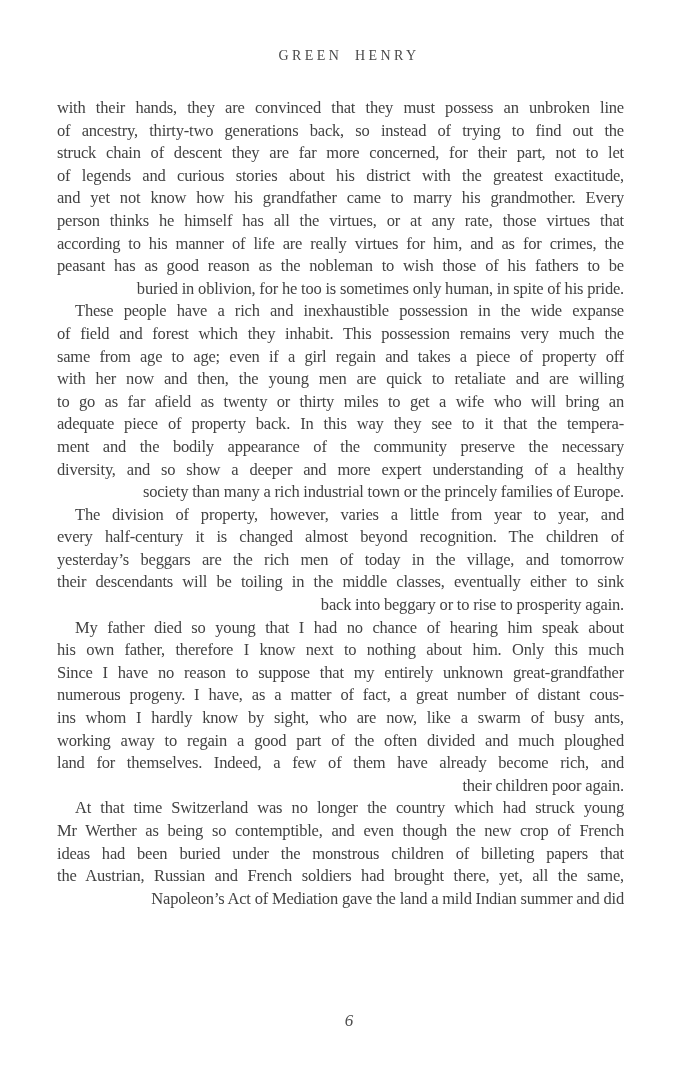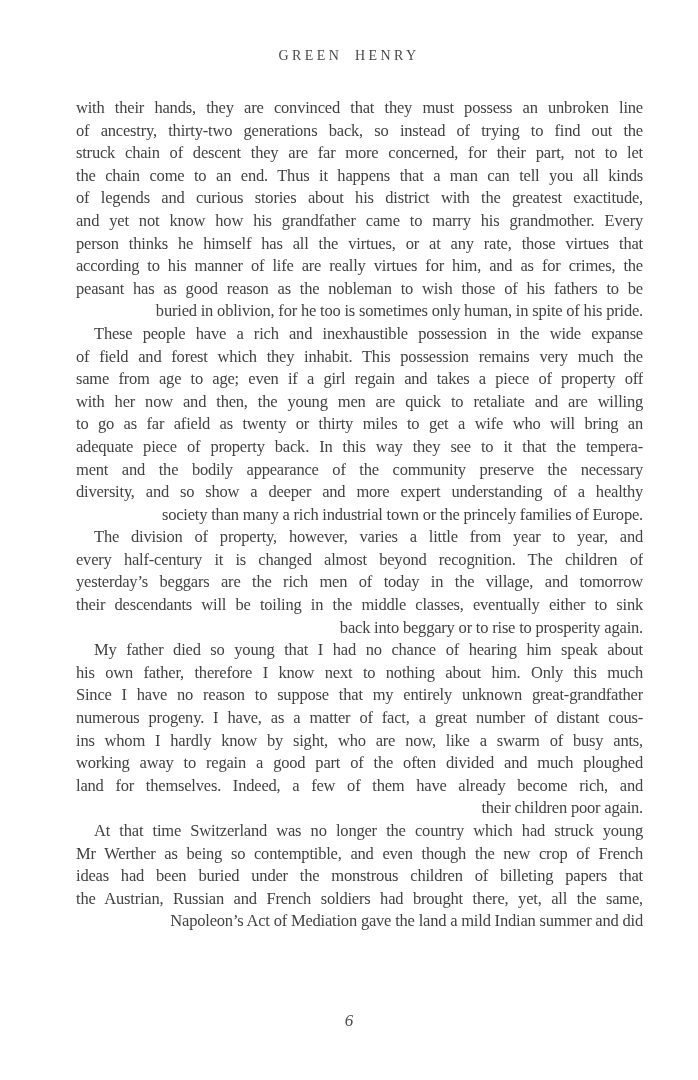--- a/index.html
+++ b/index.html
@@ -21,21 +21,21 @@
     left: 0;
     right: 0;
     text-align: center;
     font-size: 14px;
     letter-spacing: 3.4px;
     word-spacing: 6px;
     color: #4a4a4a;
   }
   .text-block {
     position: absolute;
-    left: 76px;
+    left: 57px;
     top: 97px;
     width: 567px;
     font-size: 16.5px;
     line-height: 22.6px;
     letter-spacing: -0.2px;
     color: #424242;
   }
   .line {
     height: 22.6px;
     overflow: hidden;
@@ -68,21 +68,20 @@
 </head>
 <body>
 
 <div class="page">
   <div class="running-head">GREEN HENRY</div>
 
   <div class="text-block">
       <div class="line">with their hands, they are convinced that they must possess an unbroken line</div>
       <div class="line">of ancestry, thirty-two generations back, so instead of trying to find out the</div>
       <div class="line">struck chain of descent they are far more concerned, for their part, not to let</div>
-      <div class="line">the chain come to an end. Thus it happens that a man can tell you all kinds</div>
       <div class="line">of legends and curious stories about his district with the greatest exactitude,</div>
       <div class="line">and yet not know how his grandfather came to marry his grandmother. Every</div>
       <div class="line">person thinks he himself has all the virtues, or at any rate, those virtues that</div>
       <div class="line">according to his manner of life are really virtues for him, and as for crimes, the</div>
       <div class="line">peasant has as good reason as the nobleman to wish those of his fathers to be</div>
       <div class="line par-end">buried in oblivion, for he too is sometimes only human, in spite of his pride.</div>
       <div class="line indent">These people have a rich and inexhaustible possession in the wide expanse</div>
       <div class="line">of field and forest which they inhabit. This possession remains very much the</div>
       <div class="line">same from age to age; even if a girl regain and takes a piece of property off</div>
       <div class="line">with her now and then, the young men are quick to retaliate and are willing</div>

